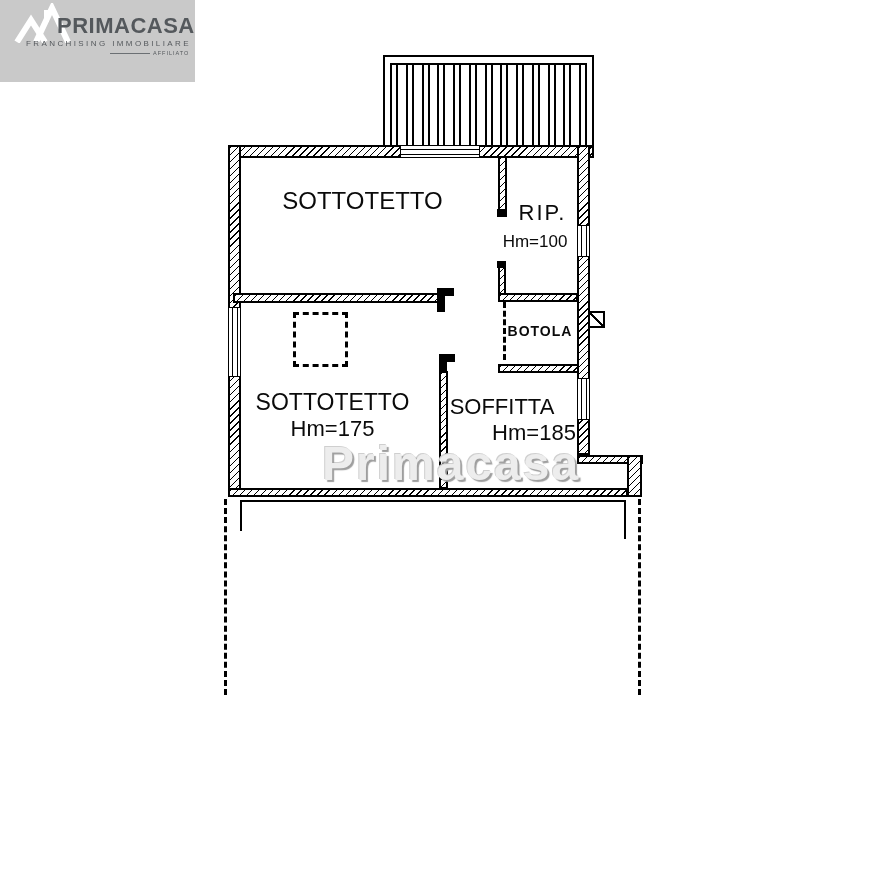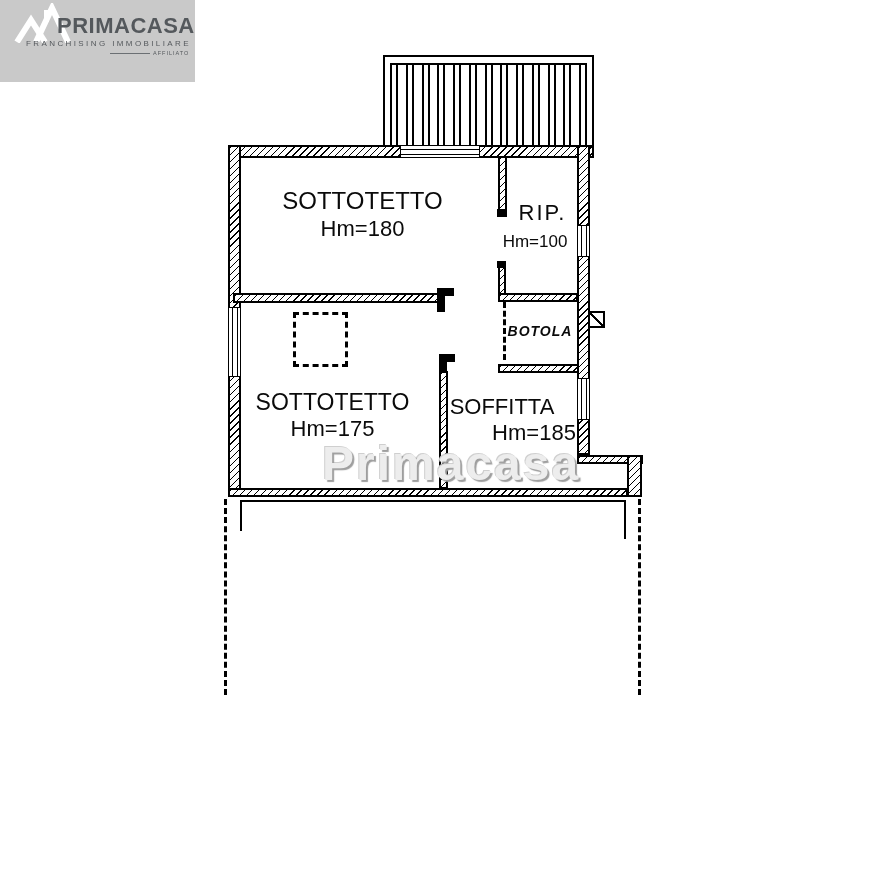--- a/index.html
+++ b/index.html
@@ -121,29 +121,28 @@
   <div class="dashv" style="left:503px;top:302px;height:58px;"></div>
   <div class="flue" style="left:588px;top:311px;width:17px;height:17px;"></div>
 
   <div class="thin" style="left:240px;top:500px;width:386px;height:2px;"></div>
   <div class="thin" style="left:240px;top:500px;width:2px;height:31px;"></div>
   <div class="thin" style="left:624px;top:500px;width:2px;height:39px;"></div>
   <div class="dashv" style="left:224px;top:499px;height:196px;"></div>
   <div class="dashv" style="left:638px;top:499px;height:196px;"></div>
 
   <div class="cad" style="left:270px;top:188px;width:185px;font-size:24px;">SOTTOTETTO</div>
-  <div class="cad" style="left:270px;top:217px;width:185px;font-size:22px;">Hm=180</div>
 
   <div class="cad" style="left:505px;top:201px;width:75px;font-size:22px;letter-spacing:2px;">RIP.</div>
   <div class="cad" style="left:495px;top:233px;width:80px;font-size:17px;">Hm=100</div>
 
   <div class="cad" style="left:250px;top:390px;width:165px;font-size:23px;">SOTTOTETTO</div>
   <div class="cad" style="left:250px;top:417px;width:165px;font-size:22px;">Hm=175</div>
 
   <div class="cad" style="left:447px;top:395px;width:110px;font-size:22px;">SOFFITTA</div>
   <div class="cad" style="left:479px;top:421px;width:110px;font-size:22px;">Hm=185</div>
 
-  <div class="cad" style="left:505px;top:324px;width:70px;font-size:14px;font-weight:700;letter-spacing:1px;font-style:italic;">BOTOLA</div>
+  <div class="cad" style="left:505px;top:324px;width:70px;font-size:14px;font-weight:700;letter-spacing:1px;">BOTOLA</div>
 
 
   <div id="wm">Primacasa</div>
 
 </div>
 
 </body></html>

